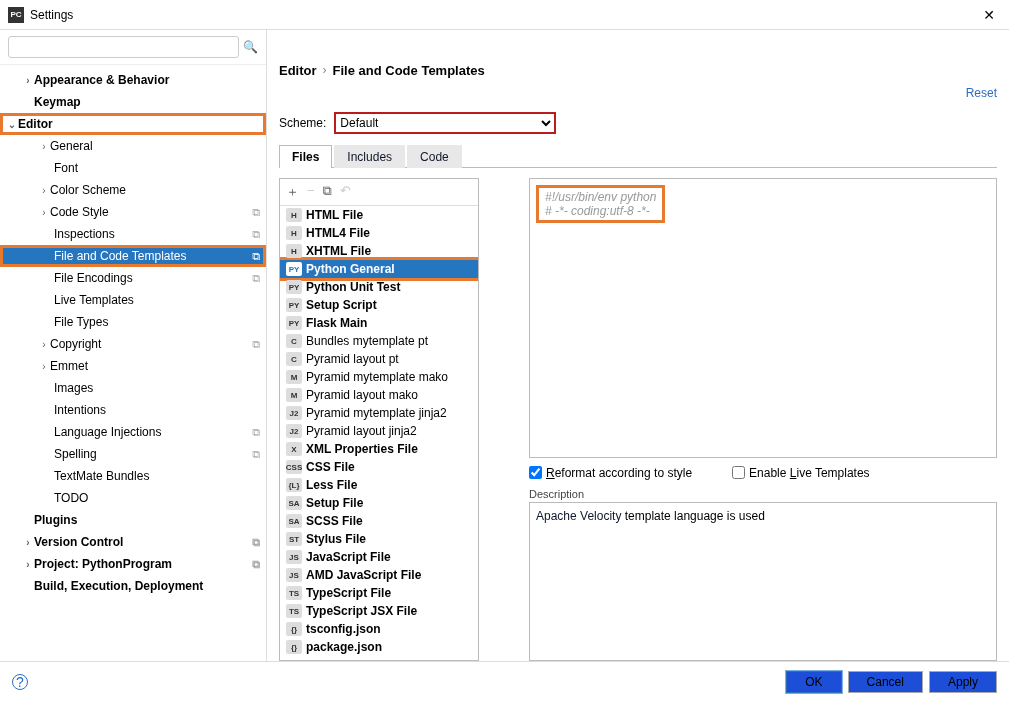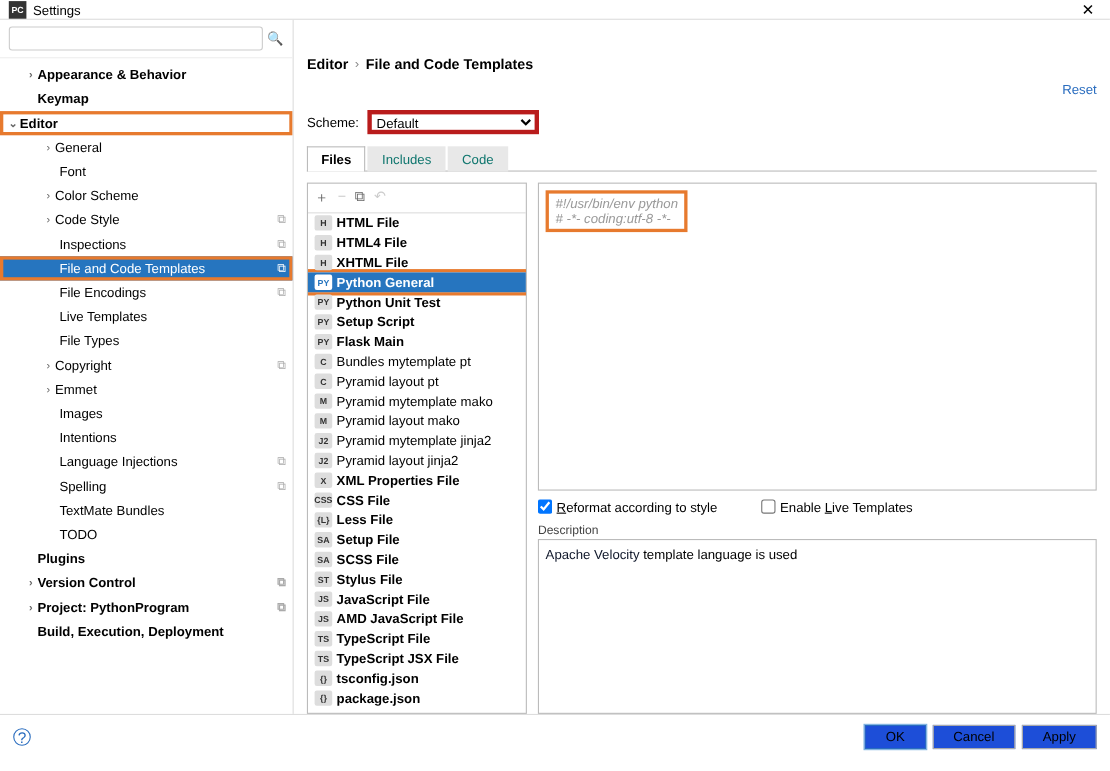--- a/index.html
+++ b/index.html
@@ -1,17 +1,17 @@
 <!DOCTYPE html>
 <html><head>
 <meta charset="utf-8">
 <style>
 * { box-sizing: border-box; margin: 0; padding: 0; font-family: "Segoe UI", Arial, sans-serif; font-size: 12px; }
 body { background: #fff; width: 1009px; height: 701px; overflow: hidden; position: relative; }
-.titlebar { height: 18px; display: flex; align-items: flex-end; padding: 0 8px; border-bottom: 1px solid #ddd; }
+.titlebar { height: 30px; display: flex; align-items: center; padding: 0 8px; border-bottom: 1px solid #ddd; }
 .titlebar .app-icon { width: 16px; height: 16px; background: #333; color: #fff; font-size: 8px; font-weight: bold; display: flex; align-items: center; justify-content: center; margin-right: 6px; }
 .titlebar .title { flex: 1; }
 .titlebar .close { font-size: 14px; cursor: pointer; padding: 0 6px; }
 .main { display: flex; height: 631px; }
 .sidebar { width: 267px; border-right: 1px solid #ddd; display: flex; flex-direction: column; }
 .search-row { padding: 6px 8px; display: flex; align-items: center; border-bottom: 1px solid #eee; }
 .search-row input { flex: 1; border: 1px solid #ccc; border-radius: 3px; padding: 2px 4px; height: 22px; }
 .search-row .mag { margin-left: 4px; color: #888; }
 .tree { flex: 1; overflow: auto; padding: 4px 0; }
 .tree-item { display: flex; align-items: center; padding: 4px 6px; cursor: pointer; white-space: nowrap; }
@@ -25,36 +25,36 @@
 .ind3 { padding-left: 54px; }
 .highlight-box { outline: 3px solid #E77A2E; outline-offset: -3px; }
 .content { flex: 1; display: flex; flex-direction: column; }
 .crumb-row { display: flex; align-items: center; padding: 10px 12px 6px; }
 .crumb-row .crumb { font-weight: bold; font-size: 13px; }
 .crumb-row .sep { margin: 0 6px; color: #888; }
 .crumb-row .spacer { flex: 1; }
 .crumb-row .reset { color: #2A6DBF; cursor: pointer; margin-top: 46px; }
 .scheme-row { display: flex; align-items: center; padding: 6px 12px 10px; }
 .scheme-row label { margin-right: 8px; }
-.scheme-row select { width: 156px; height: 22px; border: 4px solid #b91c1c; background: #fff; }
+.scheme-row select { width: 222px; height: 22px; border: 2px solid #b91c1c; background: #fff; }
 .tabs { display: flex; border-bottom: 1px solid #bbb; margin: 0 12px; }
-.tab { padding: 4px 12px; border: 1px solid transparent; border-bottom: none; margin-right: 2px; cursor: pointer; position: relative; top: 1px; background: #e8e8e8; color: #0f766e; }
+.tab { padding: 4px 12px; border: 1px solid transparent; border-bottom: none; margin-right: 2px; cursor: pointer; position: relative; top: 1px; background: #e8e8e8; color: #0f172a; }
 .tab.active { background: #fff; border-color: #bbb; color: #000; font-weight: bold; }
 .template-area { display: flex; flex: 1; margin: 10px 12px 0; gap: 10px; min-height: 0; }
 .list-pane { width: 200px; border: 1px solid #bbb; display: flex; flex-direction: column; }
 .list-toolbar { display: flex; gap: 8px; padding: 4px 6px; border-bottom: 1px solid #ddd; }
 .list-toolbar .tbtn { color: #666; cursor: pointer; font-size: 13px; }
 .list-toolbar .tbtn.dis { color: #ccc; }
 .tmpl-list { flex: 1; overflow: auto; }
 .tmpl-item { display: flex; align-items: center; padding: 2px 6px; cursor: pointer; }
 .tmpl-item.sel { background: #2675BF; color: #fff; }
 .tmpl-item .ficon { width: 16px; height: 14px; display: inline-flex; align-items: center; justify-content: center; font-size: 8px; font-weight: bold; margin-right: 4px; background: #ddd; color: #333; border-radius: 2px; }
 .tmpl-item.sel .ficon { background: #fff; color: #2675BF; }
 .tmpl-item.bold { font-weight: bold; }
-.right-pane { flex: 1; display: flex; flex-direction: column; min-width: 0; }
+.right-pane { flex: 1; display: flex; flex-direction: column; min-width: 0; margin-left: 40px; }
 .code-box { border: 1px solid #bbb; padding: 6px; flex: 0 0 280px; font-family: Consolas, monospace; font-size: 12px; color: #999; font-style: italic; white-space: pre; overflow: auto; }
 .opts-row { display: flex; gap: 40px; padding: 8px 0; }
 .opts-row label { display: flex; align-items: flex-start; gap: 4px; }
 .desc-lbl { font-size: 11px; color: #444; margin-bottom: 2px; }
 .desc-box { border: 1px solid #bbb; padding: 6px; flex: 1; min-height: 50px; }
 .desc-box .link { color: #0f172a; }
 .footer { height: 40px; border-top: 1px solid #ddd; display: flex; align-items: center; justify-content: flex-end; gap: 6px; padding: 0 12px; }
 .footer .help { margin-right: auto; color: #2A6DBF; font-size: 14px; border: 1px solid #2A6DBF; border-radius: 50%; width: 16px; height: 16px; display: flex; align-items: center; justify-content: center; cursor: pointer; }
 .footer button { padding: 3px 18px; border: 1px solid #aaa; background: #1d4ed8; cursor: pointer; }
 .footer button.primary { border: 1px solid #2A6DBF; outline: 1px solid #7AB0E0; }

